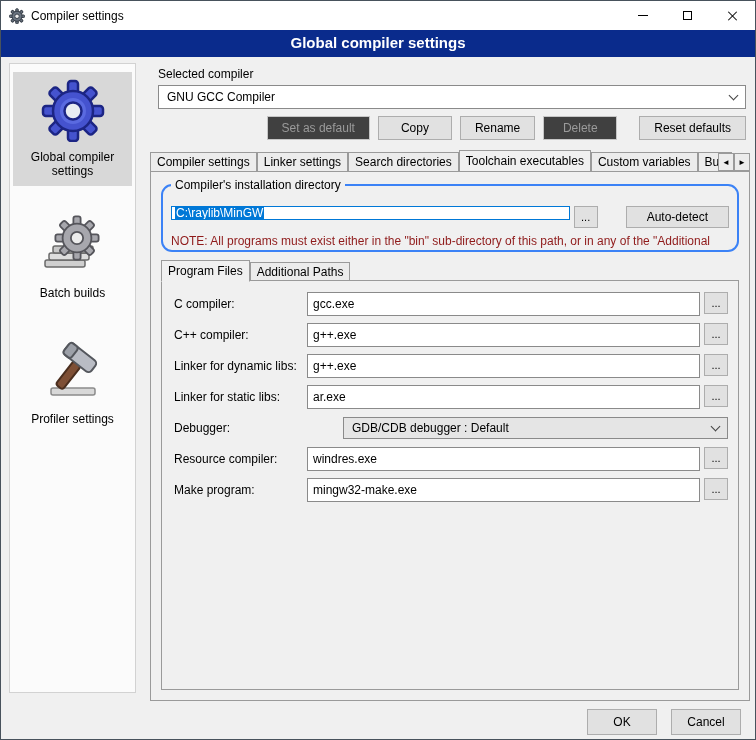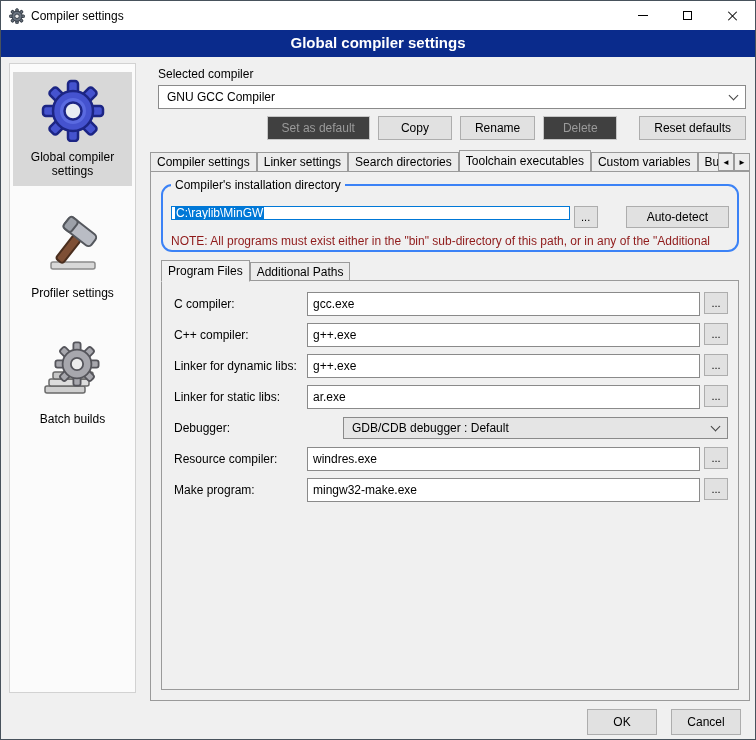--- a/index.html
+++ b/index.html
@@ -183,51 +183,51 @@
           </g>
           <circle r="13" fill="#5a6ae0" stroke="none"></circle>
           <circle r="8.5" fill="#e9edf2" stroke="#1c2584" stroke-width="2.5"></circle>
         </g>
       </svg>
       <div class="side-label">Global compiler settings</div>
     </div>
 
     <div class="side-item">
       <svg class="icon64" viewBox="0 0 64 64">
-        <rect x="10" y="48" width="44" height="7" rx="2" fill="#d8d8d8" stroke="#8a8a8a" stroke-width="1.5"></rect>
-        <g transform="rotate(38 32 30)">
-          <rect x="27" y="22" width="9" height="30" rx="3" fill="#7e4f35" stroke="#4a2e1e" stroke-width="2"></rect>
-          <rect x="13" y="9" width="34" height="14" rx="4" fill="#b9bcc4" stroke="#54575d" stroke-width="2"></rect>
-          <rect x="13" y="9" width="10" height="14" rx="3" fill="#9ca0a8" stroke="#54575d" stroke-width="2"></rect>
-        </g>
-      </svg>
-      <div class="side-label">Profiler settings</div>
-    </div>
-
-    <div class="side-item">
-      <svg class="icon64" viewBox="0 0 64 64">
         <g stroke="#6a6a6a" stroke-width="1.5">
           <rect x="4" y="46" width="40" height="7" rx="2" fill="#cfcfcf"></rect>
           <rect x="8" y="39" width="40" height="7" rx="2" fill="#dddddd"></rect>
           <rect x="12" y="32" width="40" height="7" rx="2" fill="#c7c7c7"></rect>
         </g>
         <g transform="translate(36,24) scale(0.72)">
           <g fill="#a7a7ad" stroke="#55555b" stroke-width="2.5" stroke-linejoin="round">
             <rect x="-5" y="-30" width="10" height="60" rx="3"></rect>
             <rect x="-5" y="-30" width="10" height="60" rx="3" transform="rotate(45)"></rect>
             <rect x="-5" y="-30" width="10" height="60" rx="3" transform="rotate(90)"></rect>
             <rect x="-5" y="-30" width="10" height="60" rx="3" transform="rotate(135)"></rect>
             <circle r="20"></circle>
           </g>
           <circle r="8.5" fill="#ececec" stroke="#55555b" stroke-width="2.5"></circle>
         </g>
       </svg>
       <div class="side-label">Batch builds</div>
     </div>
 
+    <div class="side-item">
+      <svg class="icon64" viewBox="0 0 64 64">
+        <rect x="10" y="48" width="44" height="7" rx="2" fill="#d8d8d8" stroke="#8a8a8a" stroke-width="1.5"></rect>
+        <g transform="rotate(38 32 30)">
+          <rect x="27" y="22" width="9" height="30" rx="3" fill="#7e4f35" stroke="#4a2e1e" stroke-width="2"></rect>
+          <rect x="13" y="9" width="34" height="14" rx="4" fill="#b9bcc4" stroke="#54575d" stroke-width="2"></rect>
+          <rect x="13" y="9" width="10" height="14" rx="3" fill="#9ca0a8" stroke="#54575d" stroke-width="2"></rect>
+        </g>
+      </svg>
+      <div class="side-label">Profiler settings</div>
+    </div>
+
   </div>
 
   <div class="main">
 
     <div class="sc-label">Selected compiler</div>
 
     <div class="combo sc-combo">
       <span>GNU GCC Compiler</span>
       <span class="chev"></span>
     </div>

